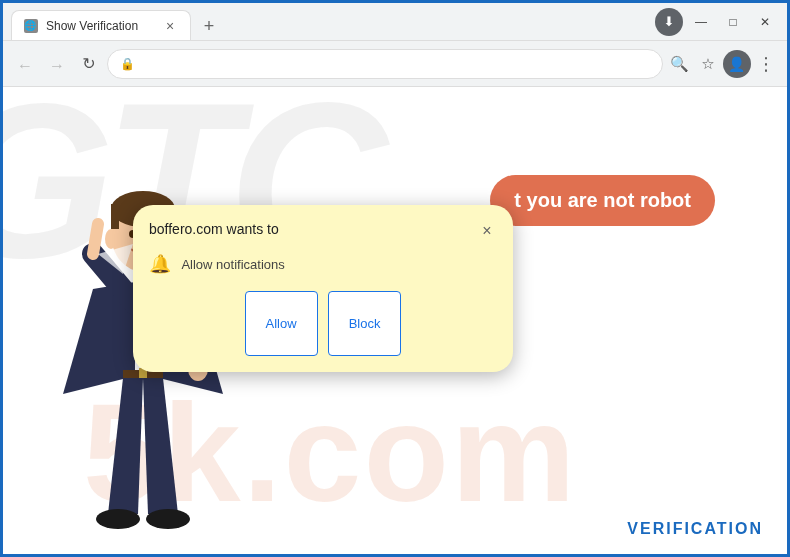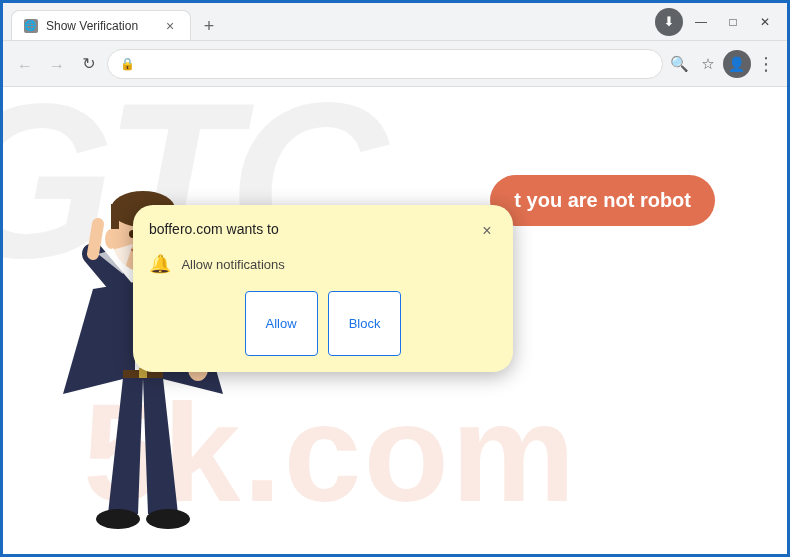--- a/index.html
+++ b/index.html
@@ -412,15 +412,16 @@
       <div class="dialog-permission">
         <span class="bell-icon">🔔</span>
         <span>Allow notifications</span>
       </div>
       <div class="dialog-actions">
         <button class="btn-allow">Allow</button>
         <button class="btn-block">Block</button>
       </div>
     </div>
 
+    <div class="verification-label">VERIFICATION</div>
 
   </div>
 </div>
 
 </body></html>

